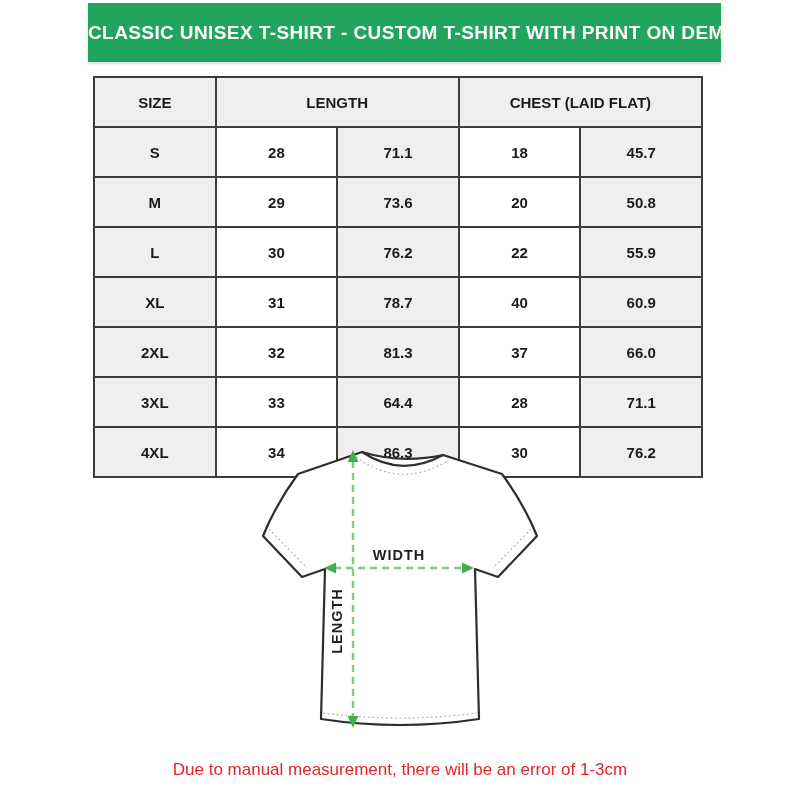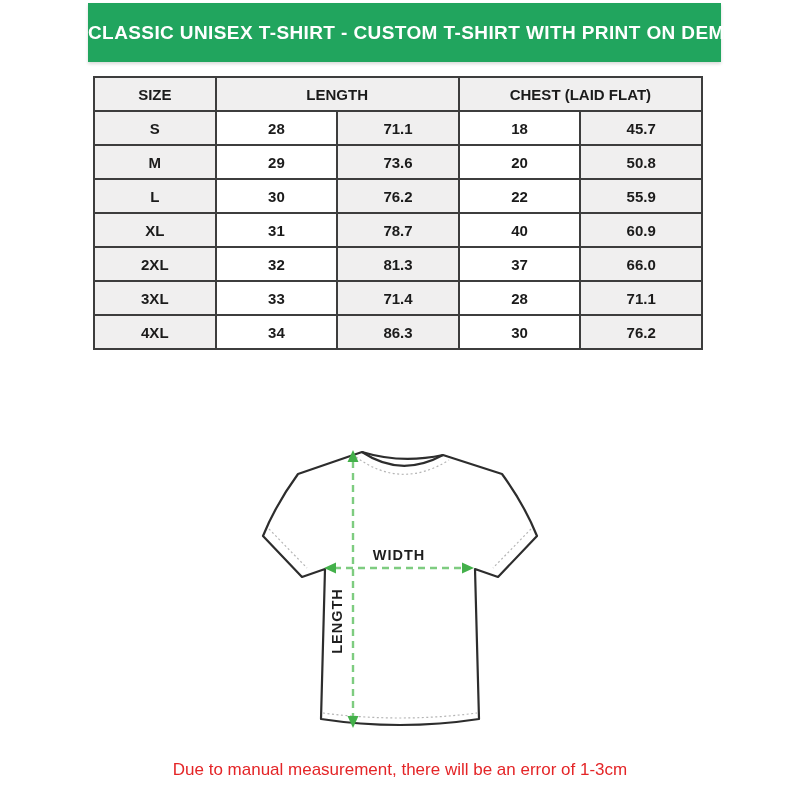--- a/index.html
+++ b/index.html
@@ -17,21 +17,21 @@
     white-space: nowrap;
   }
   
   #size-table-wrap { position: absolute; left: 93px; top: 76px; width: 610px; }
   table#size-table {
     width: 100%; border-collapse: collapse; table-layout: fixed;
     font-size: 15px; font-weight: bold; color: #1b1b1b;
   }
   #size-table th, #size-table td {
     border: 2px solid #3D3D3D; text-align: center; vertical-align: middle;
-    height: 32px; padding: 0; background: #ffffff;
+    height: 32px; padding: 8px; background: #ffffff;
   }
   #size-table th { background: #F0EFEF; font-weight: bold; }
   #size-table td.shade { background: #F0EFEF; }
   
   #shirt-diagram { position: absolute; left: 230px; top: 430px; width: 340px; height: 330px; }
   .svg-label {
     font-family: "Liberation Sans", "DejaVu Sans", sans-serif;
     font-size: 14.5px; font-weight: bold; fill: #1f1f1f; letter-spacing: 1px;
   }
   
@@ -97,21 +97,21 @@
           <tr>
             <td class="shade">2XL</td>
             <td>32</td>
             <td class="shade">81.3</td>
             <td>37</td>
             <td class="shade">66.0</td>
           </tr>
           <tr>
             <td class="shade">3XL</td>
             <td>33</td>
-            <td class="shade">71.4</td>
+            <td class="shade">64.4</td>
             <td>28</td>
             <td class="shade">71.1</td>
           </tr>
           <tr>
             <td class="shade">4XL</td>
             <td>34</td>
             <td class="shade">86.3</td>
             <td>30</td>
             <td class="shade">76.2</td>
           </tr>

